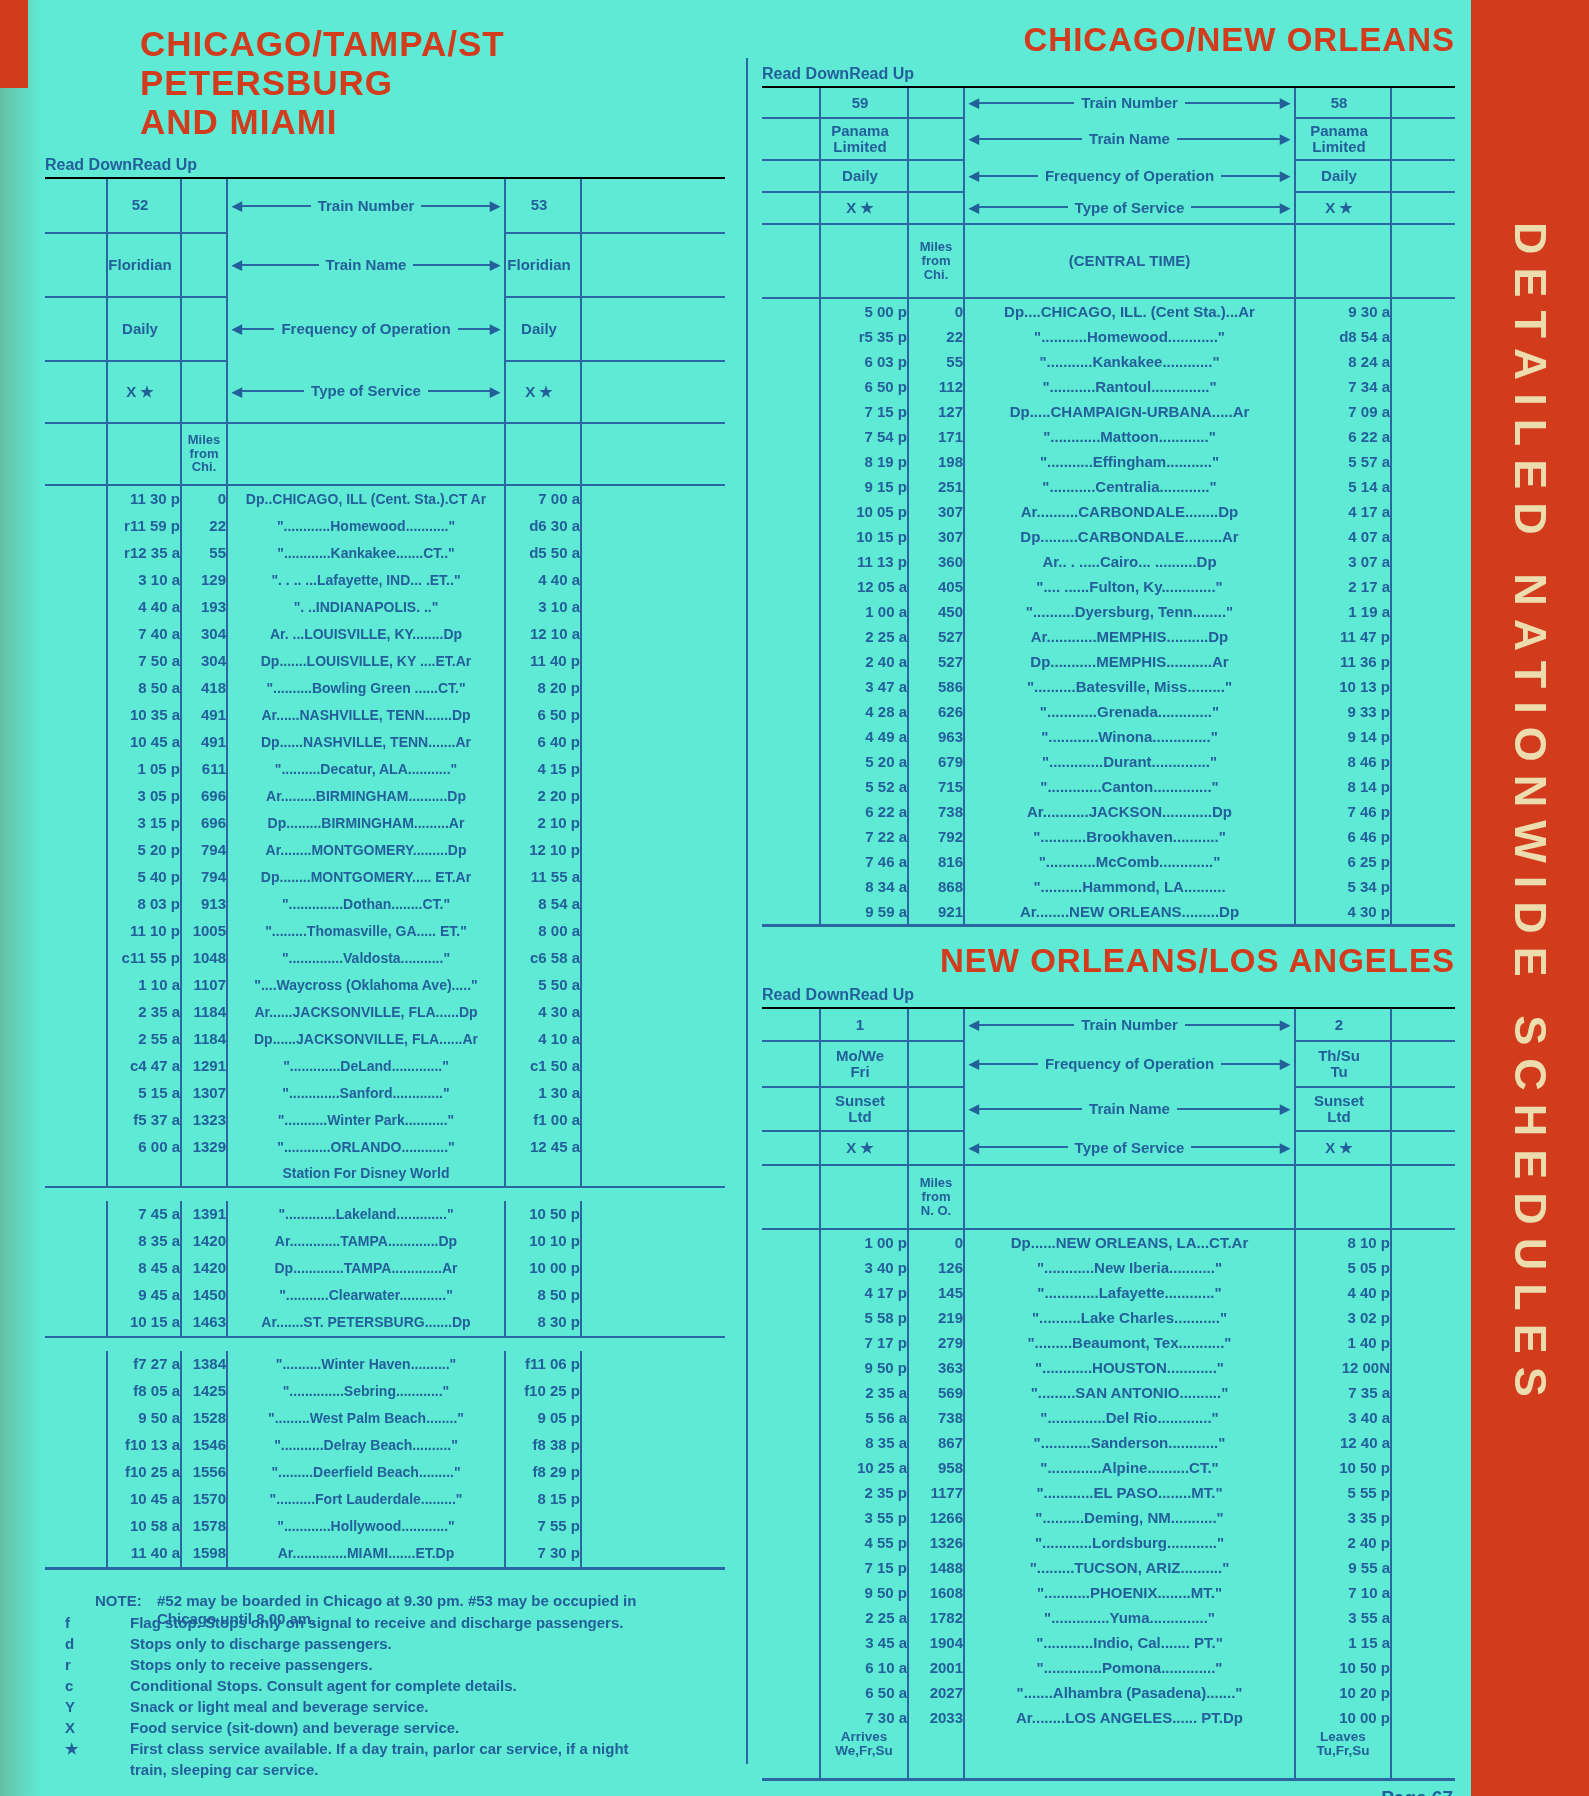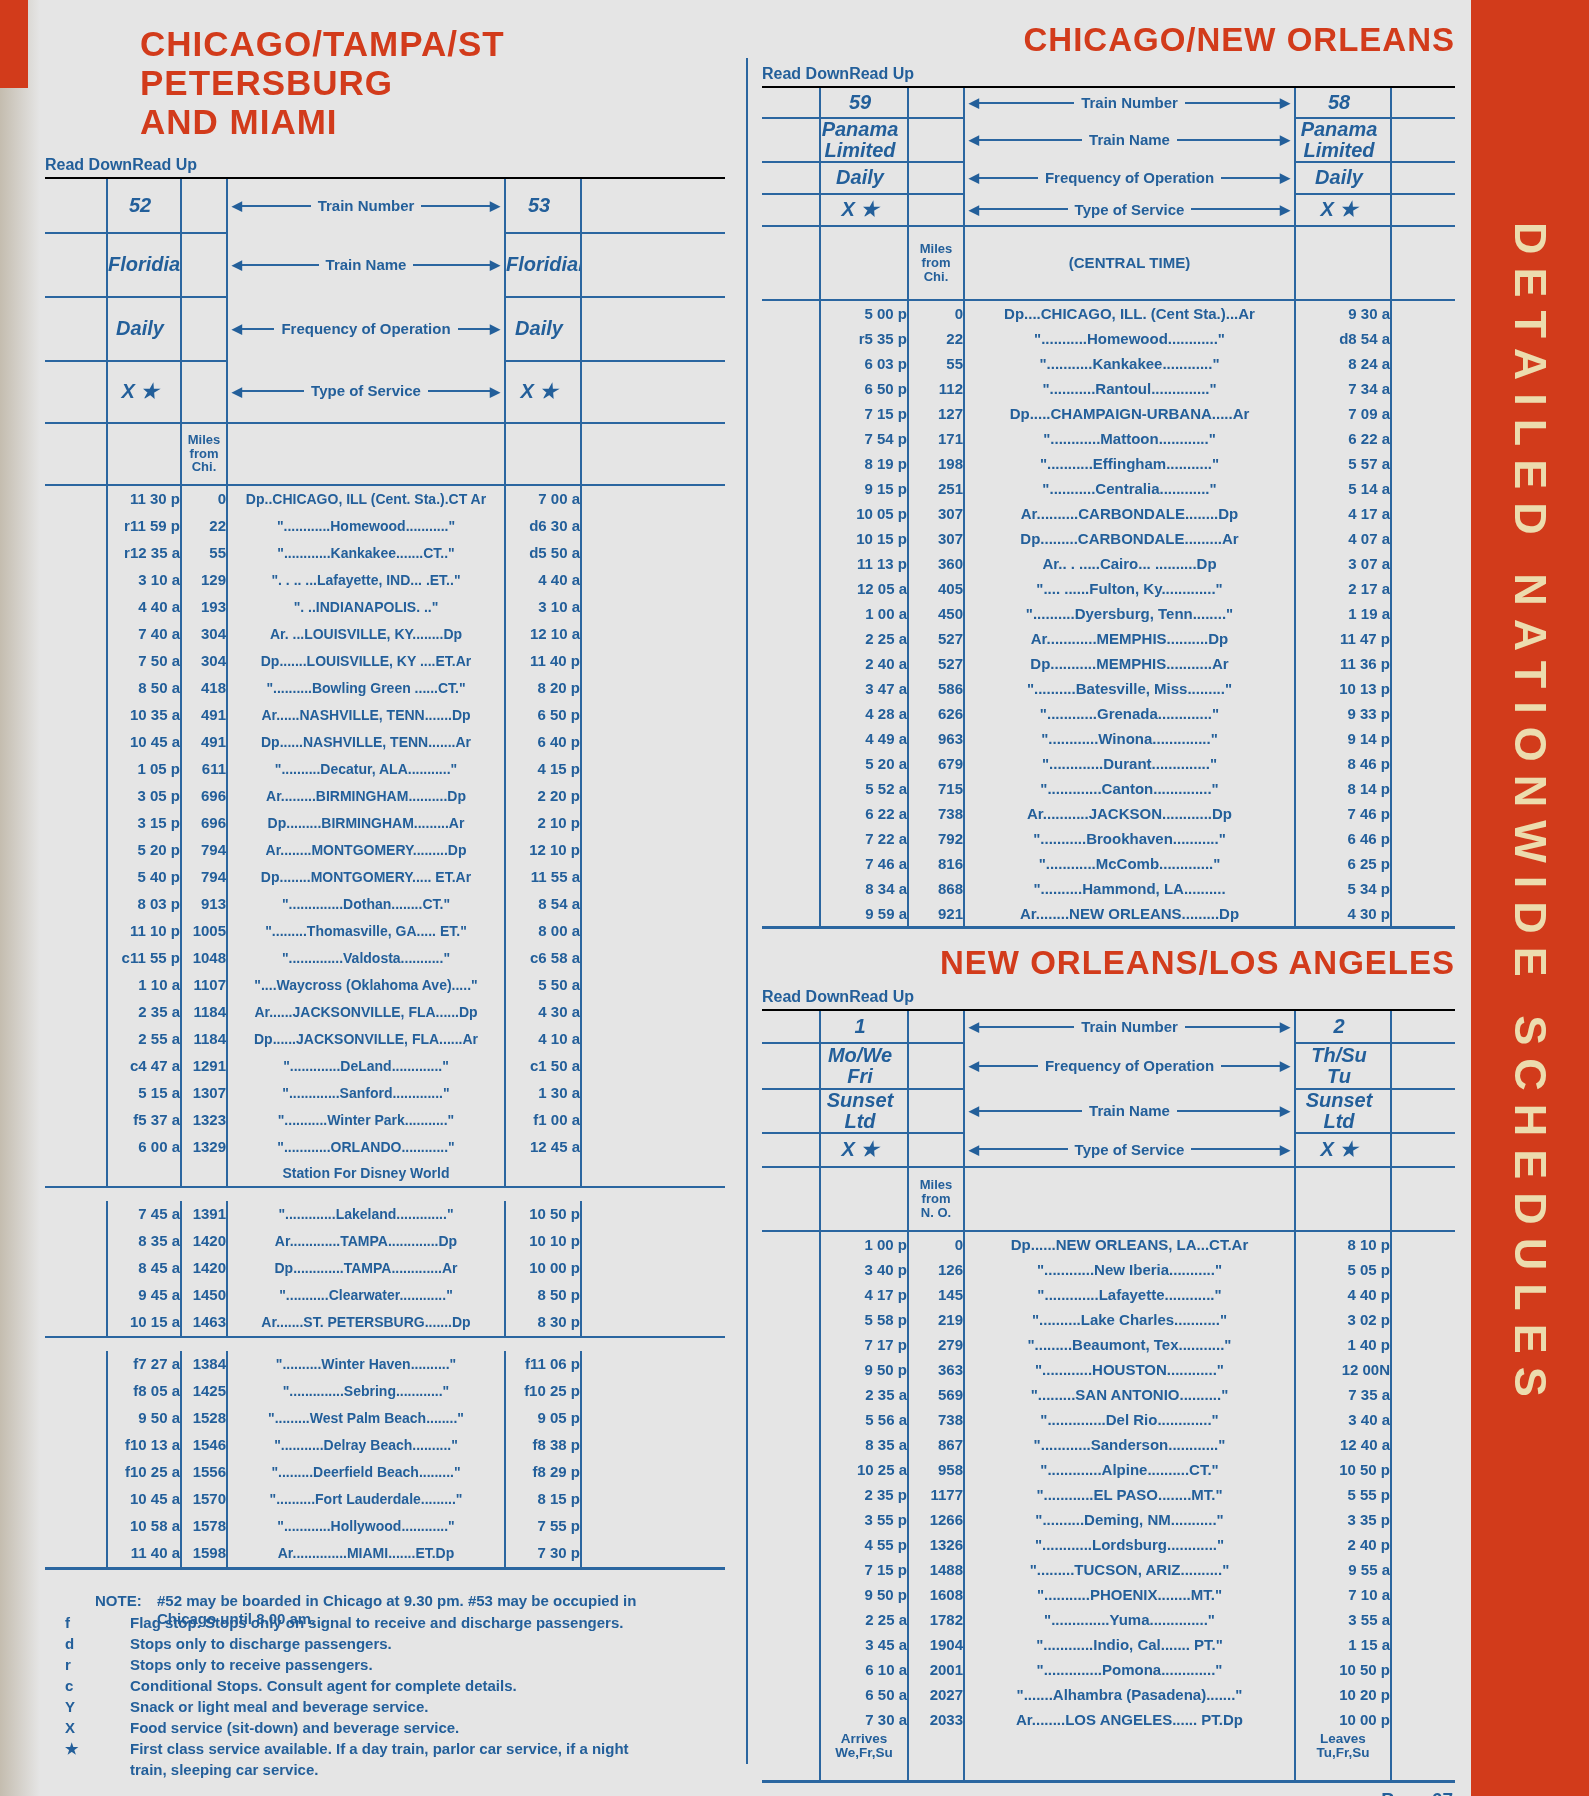--- a/index.html
+++ b/index.html
@@ -1,17 +1,17 @@
 <!DOCTYPE html>
 <html><head>
 <meta charset="utf-8">
 <style>
   html,body{margin:0;padding:0;}
   .page{position:relative;width:1589px;height:1796px;overflow:hidden;
-        background:#e5e5e5;font-family:"Liberation Sans",sans-serif;color:#235f9a;}
+        background:#5eead4;font-family:"Liberation Sans",sans-serif;color:#235f9a;}
   .spine{position:absolute;left:0;top:0;bottom:0;width:40px;
          background:linear-gradient(to right,rgba(120,95,50,.30),rgba(120,95,50,0));}
   .corner-mark{position:absolute;left:0;top:0;width:28px;height:88px;background:#d23b1b;}
   .banner{position:absolute;right:0;top:0;bottom:0;width:118px;background:#d23b1b;}
   .banner-text{display:block;writing-mode:vertical-rl;text-orientation:mixed;
          margin:222px auto 0 auto;font-weight:bold;font-size:45px;letter-spacing:13px;
          color:#ecdcae;white-space:nowrap;}
   .divider{position:absolute;left:746px;top:58px;width:2px;height:1706px;background:#2b66a0;}
 
   .col-left{position:absolute;left:45px;top:24px;width:680px;}
@@ -30,21 +30,21 @@
                  overflow:hidden;white-space:nowrap;}
   td.cg{border-right:2px solid #2b66a0;}
   td.ct1{border-right:2px solid #2b66a0;text-align:right;padding-right:6px;font-size:15px;}
   td.cm{border-right:2px solid #2b66a0;text-align:right;padding-right:7px;font-size:15px;}
   td.cs{border-right:2px solid #2b66a0;text-align:center;font-size:15px;}
   td.ct2{border-right:2px solid #2b66a0;text-align:right;padding-right:18px;font-size:15px;}
   td.cr{}
   .t-left td.cs{font-size:14px;}
   tr.hpart td:not(.cs){border-bottom:2px solid #2b66a0;}
   tr.hfull td{border-bottom:2px solid #2b66a0;}
-  tr.hrow td.ct1,tr.hrow td.ct2{text-align:center;padding-right:8px;font-size:20px;font-style:italic;}
+  tr.hrow td.ct1,tr.hrow td.ct2{text-align:center;padding-right:8px;font-size:15px;}
   .pre{white-space:pre-line !important;}
   td.miles-h{font-size:13px;line-height:1.08;text-align:center !important;padding-right:0 !important;}
   td.tz{font-size:15px;}
   .arrowlab{display:flex;align-items:center;padding:0 4px;}
   .ah{font-size:13px;line-height:1;}
   .aline{flex:1;height:0;border-top:2px solid #2b66a0;}
   .alab{padding:0 7px;font-size:15px;}
   .t-left tr.h1{height:54px}.t-left tr.h2{height:64px}.t-left tr.h3{height:64px}
   .t-left tr.h4{height:62px}.t-left tr.h5{height:62px}
   .t-cno tr.h1{height:30px}.t-cno tr.h2{height:42px}.t-cno tr.h3{height:32px}

